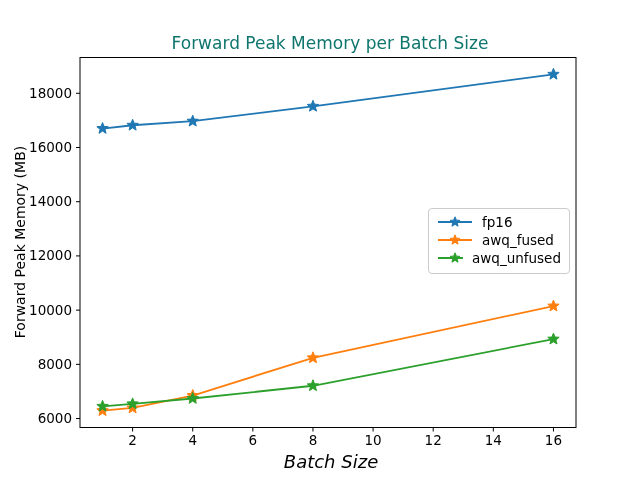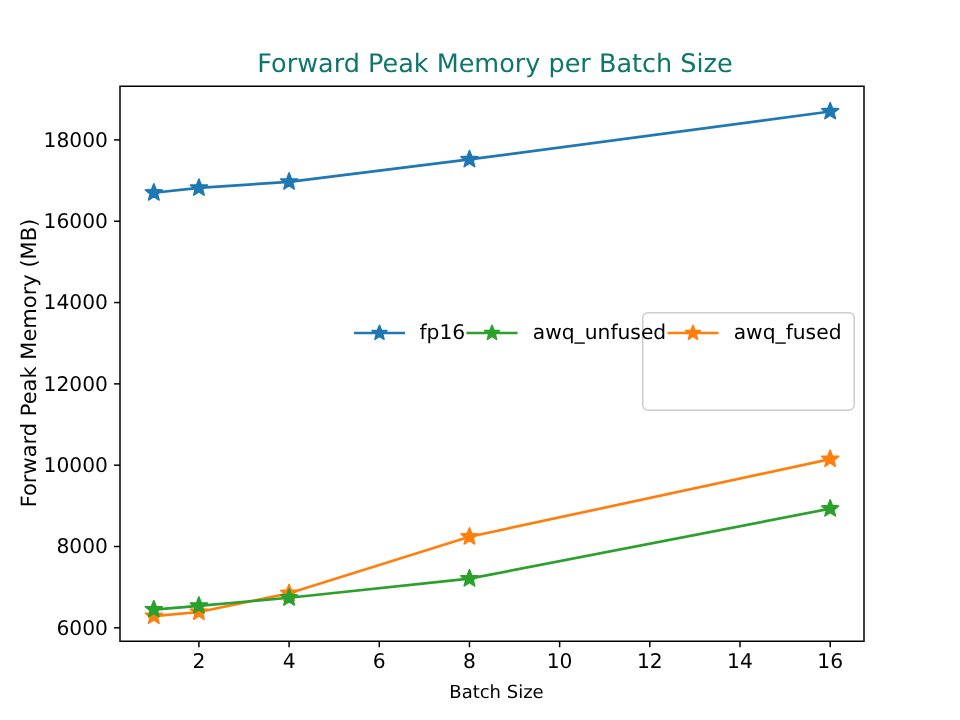--- a/index.html
+++ b/index.html
@@ -27,23 +27,24 @@
     transform: translate(-50%, -50%);
     font-size: 17px;
     color: #0f766e;
     white-space: nowrap;
   }
   .xlabel {
     position: absolute;
     left: 331px;
     top: 461px;
     transform: translate(-50%, -50%);
-    font-size: 12px;
+    font-size: 18px;
     color: #000000;
     white-space: nowrap;
+    font-style: italic;
   }
   .ylabel {
     position: absolute;
     left: 20px;
     top: 242px;
     transform: translate(-50%, -50%) rotate(-90deg);
     font-size: 14px;
     color: #000000;
     white-space: nowrap;
   }
@@ -52,22 +53,22 @@
     left: 428px;
     top: 208px;
     width: 142px;
     height: 66px;
     box-sizing: border-box;
     background: rgba(255, 255, 255, 0.8);
     border: 1px solid #cccccc;
     border-radius: 4px;
     padding: 4px 8px;
     display: flex;
-    flex-direction: row;
-    justify-content: flex-end;
+    flex-direction: column;
+    justify-content: flex-start;
   }
   .legend-row {
     display: flex;
     align-items: center;
     gap: 9px;
     height: 18px;
   }
   .legend-label {
     font-size: 13.5px;
     color: #000000;
@@ -146,27 +147,27 @@
   <div class="legend">
     <div class="legend-row">
       <svg class="legend-sample" width="36" height="14">
           <line x1="1" y1="7" x2="35" y2="7" stroke="#1f77b4" stroke-width="1.8"></line>
           <path d="M18.00 1.80L19.35 5.14L22.95 5.39L20.19 7.71L21.06 11.21L18.00 9.30L14.94 11.21L15.81 7.71L13.05 5.39L16.65 5.14Z" fill="#1f77b4" stroke="#1f77b4" stroke-width="1" stroke-linejoin="round"></path>
         </svg>
       <span class="legend-label">fp16</span>
     </div>
     <div class="legend-row">
       <svg class="legend-sample" width="36" height="14">
+          <line x1="1" y1="7" x2="35" y2="7" stroke="#ff7f0e" stroke-width="1.8"></line>
+          <path d="M18.00 1.80L19.35 5.14L22.95 5.39L20.19 7.71L21.06 11.21L18.00 9.30L14.94 11.21L15.81 7.71L13.05 5.39L16.65 5.14Z" fill="#ff7f0e" stroke="#ff7f0e" stroke-width="1" stroke-linejoin="round"></path>
+        </svg>
+      <span class="legend-label">awq_fused</span>
+    </div>
+    <div class="legend-row">
+      <svg class="legend-sample" width="36" height="14">
           <line x1="1" y1="7" x2="35" y2="7" stroke="#2ca02c" stroke-width="1.8"></line>
           <path d="M18.00 1.80L19.35 5.14L22.95 5.39L20.19 7.71L21.06 11.21L18.00 9.30L14.94 11.21L15.81 7.71L13.05 5.39L16.65 5.14Z" fill="#2ca02c" stroke="#2ca02c" stroke-width="1" stroke-linejoin="round"></path>
         </svg>
       <span class="legend-label">awq_unfused</span>
-    </div>
-    <div class="legend-row">
-      <svg class="legend-sample" width="36" height="14">
-          <line x1="1" y1="7" x2="35" y2="7" stroke="#ff7f0e" stroke-width="1.8"></line>
-          <path d="M18.00 1.80L19.35 5.14L22.95 5.39L20.19 7.71L21.06 11.21L18.00 9.30L14.94 11.21L15.81 7.71L13.05 5.39L16.65 5.14Z" fill="#ff7f0e" stroke="#ff7f0e" stroke-width="1" stroke-linejoin="round"></path>
-        </svg>
-      <span class="legend-label">awq_fused</span>
     </div>
   </div>
 
 </div>
 
 </body></html>

